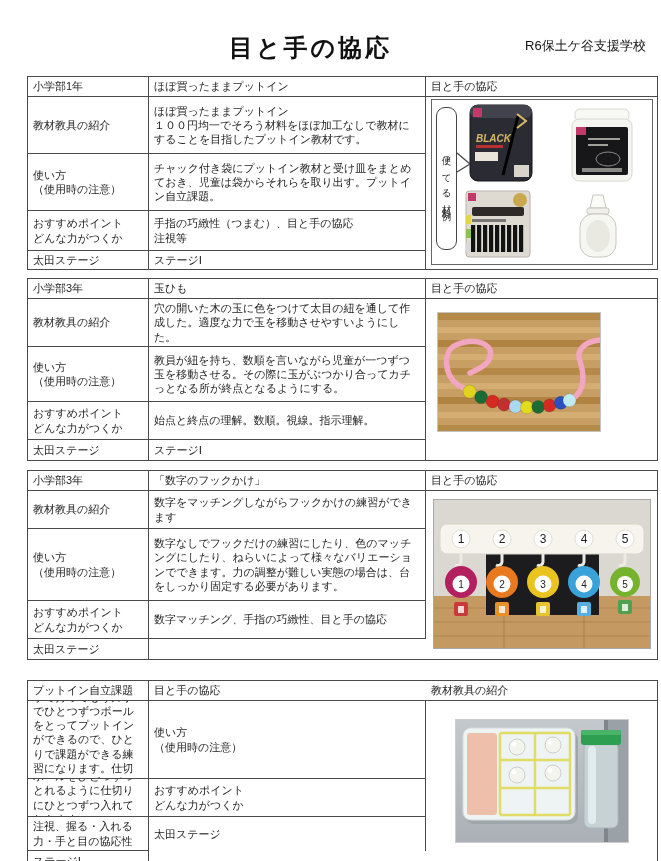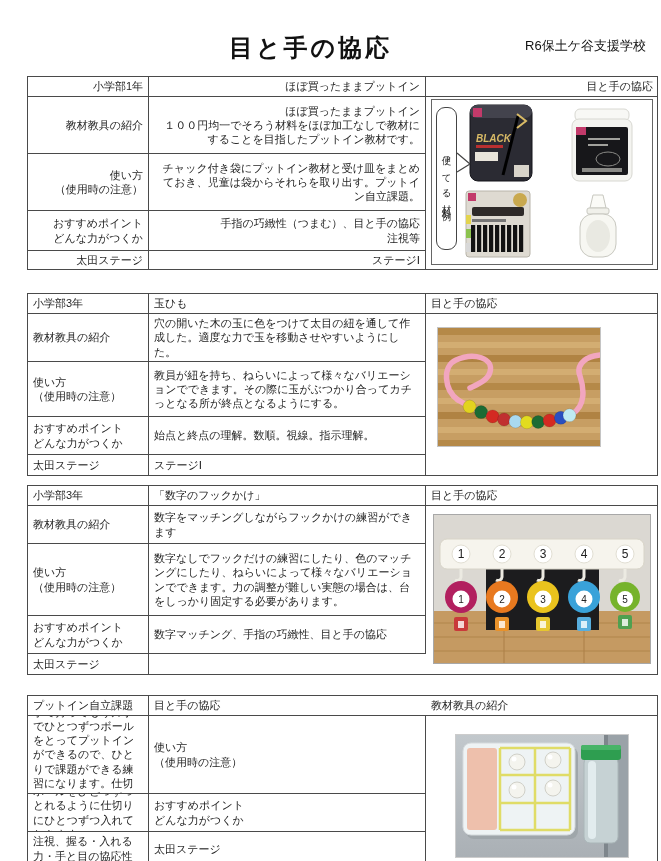--- a/index.html
+++ b/index.html
@@ -32,21 +32,21 @@
 
 <div class="page">
 
   <div class="doc-header">
     <div class="doc-title">目と手の協応</div>
     <div class="doc-school">R6保土ケ谷支援学校</div>
   </div>
 
   <div class="tables">
 
-    <div class="mtable" style="grid-template-rows:20px 57px 57px 40px 18px;margin-bottom:23px;text-align:right;">
+    <div class="mtable" style="grid-template-rows:20px 57px 57px 40px 18px;margin-bottom:8px;">
       <div class="c">
           <span>小学部1年</span>
         </div>
       <div class="c">
           <span>ほぼ買ったままプットイン</span>
         </div>
       <div class="c ph">
           <span>目と手の協応</span>
         </div>
 
@@ -191,21 +191,21 @@
           <span>教材教具の紹介</span>
         </div>
       <div class="c">
           <span>穴の開いた木の玉に色をつけて太目の紐を通して作成した。適度な力で玉を移動させやすいようにした。</span>
         </div>
       <div class="c">
           <span>使い方
 （使用時の注意）</span>
         </div>
       <div class="c">
-          <span>教員が紐を持ち、ねらいによって様々なバリエーションでできます。その際に玉がぶつかり合ってカチっとなる所が終点となるようにする。</span>
+          <span>教員が紐を持ち、数順を言いながら児童が一つずつ玉を移動させる。その際に玉がぶつかり合ってカチっとなる所が終点となるようにする。</span>
         </div>
       <div class="c">
           <span>おすすめポイント
 どんな力がつくか</span>
         </div>
       <div class="c">
           <span>始点と終点の理解。数順。視線。指示理解。</span>
         </div>
       <div class="c nb">
           <span>太田ステージ</span>

